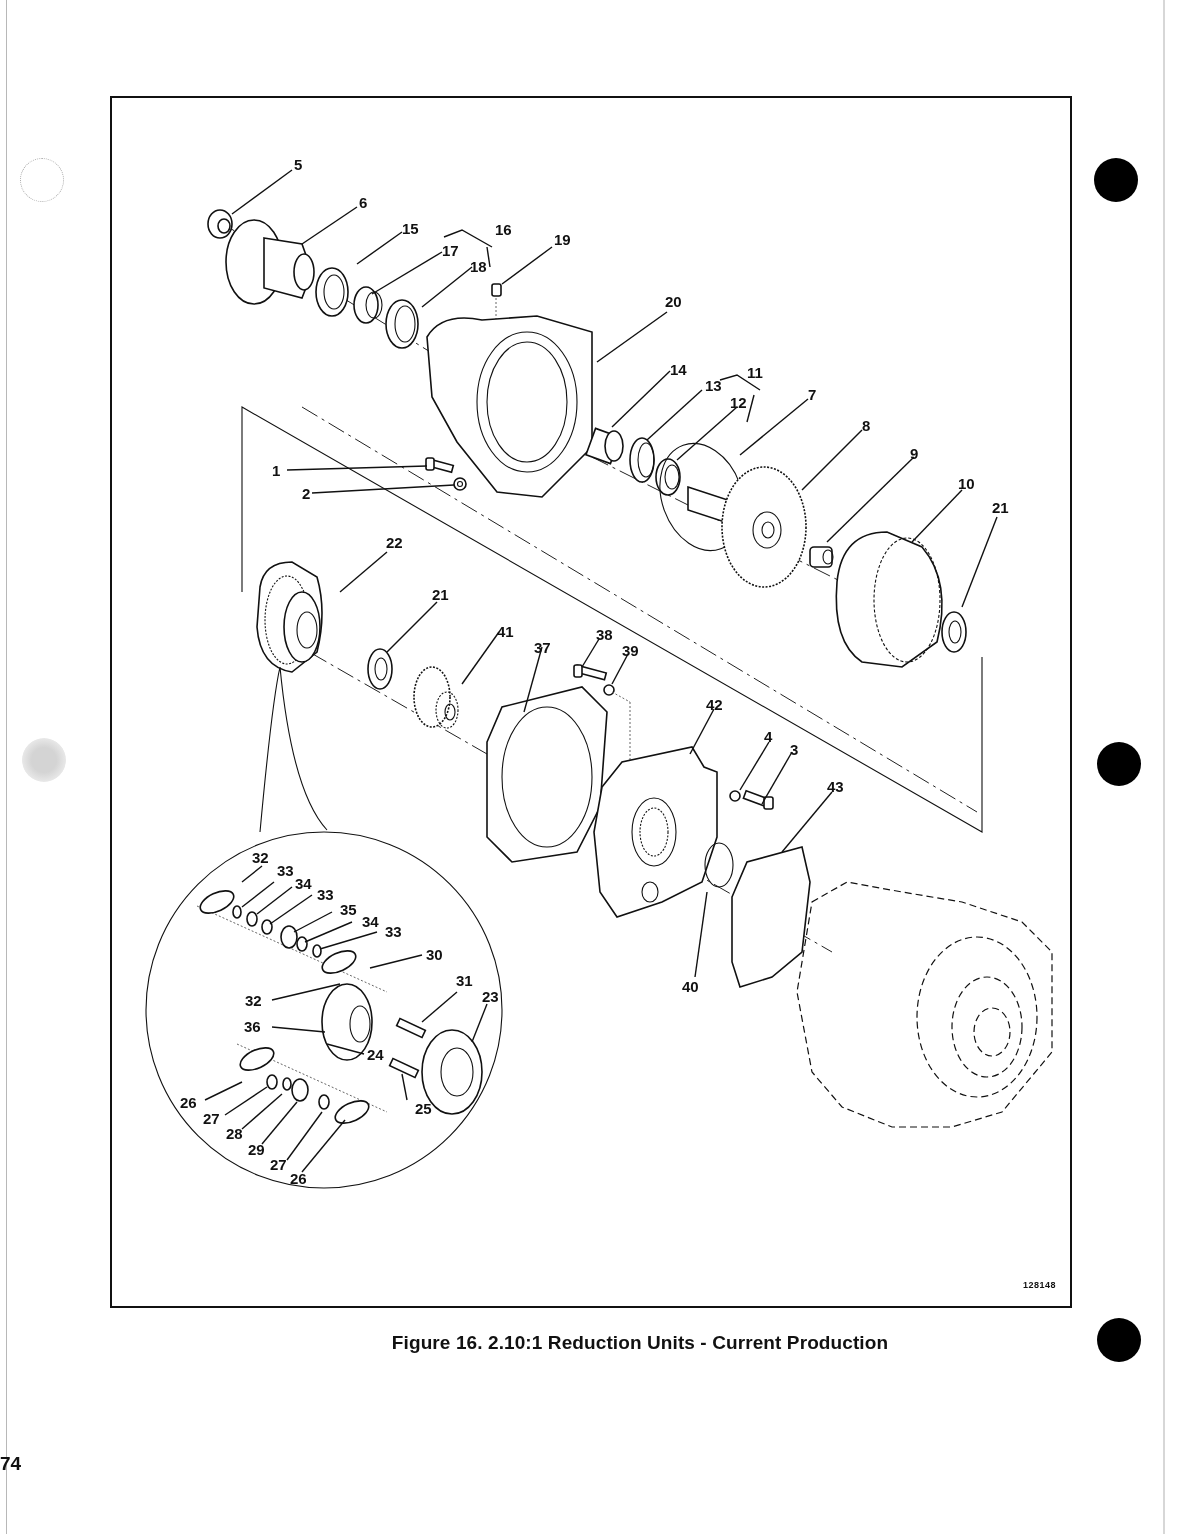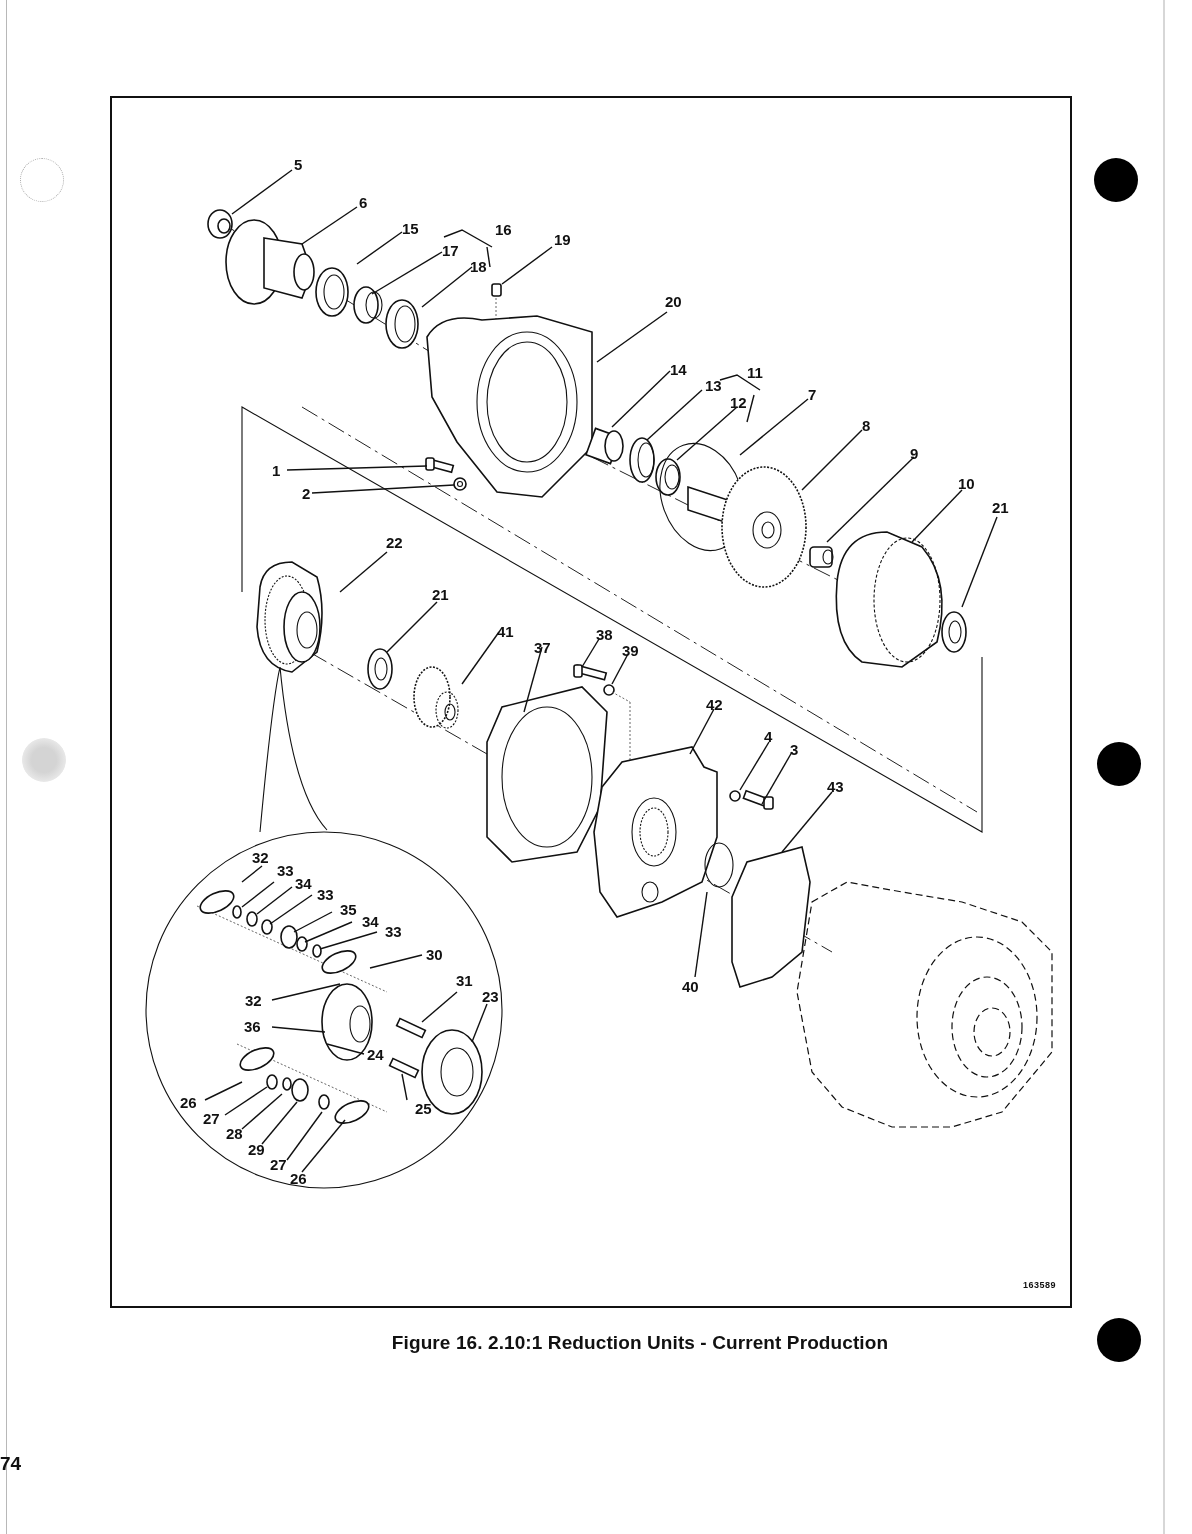--- a/index.html
+++ b/index.html
@@ -320,17 +320,17 @@
     <text class="callout" x="480" y="1000">23</text>
     <text class="callout" x="365" y="1058">24</text>
     <text class="callout" x="413" y="1112">25</text>
     <text class="callout" x="178" y="1106">26</text>
     <text class="callout" x="201" y="1122">27</text>
     <text class="callout" x="224" y="1137">28</text>
     <text class="callout" x="246" y="1153">29</text>
     <text class="callout" x="268" y="1168">27</text>
     <text class="callout" x="288" y="1182">26</text>
   </svg>
-  <div class="figure-id">163589</div>
+  <div class="figure-id">128148</div>
 </div>
 
 <div class="caption">Figure 16. 2.10:1 Reduction Units - Current Production</div>
 <div class="page-number">74</div>
 
 </body></html>

